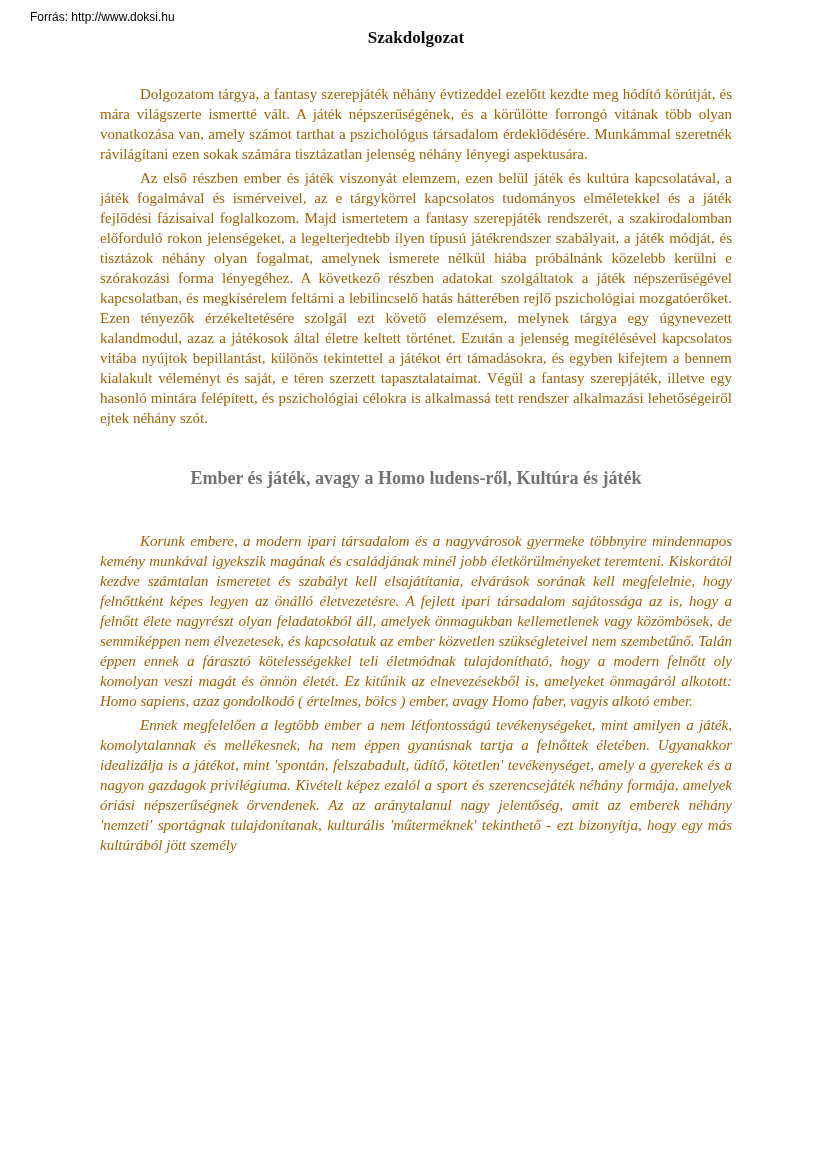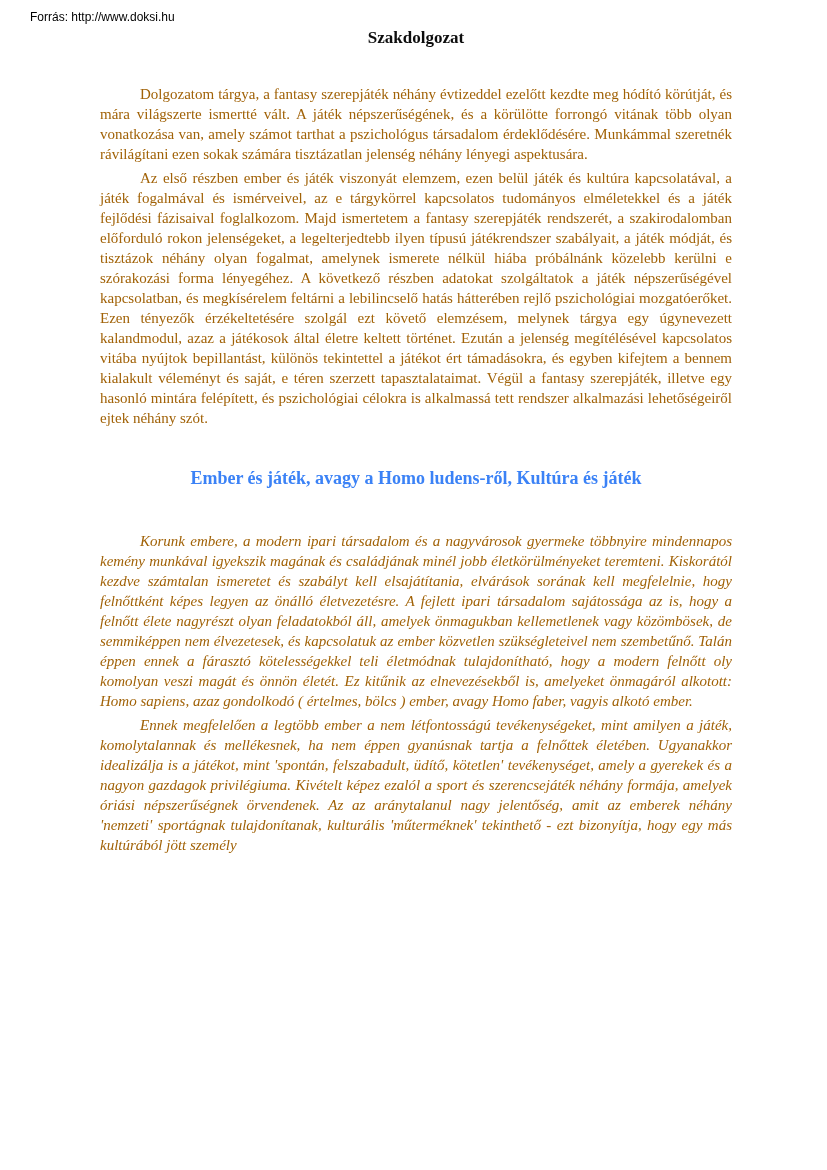--- a/index.html
+++ b/index.html
@@ -64,21 +64,21 @@
   }
   .intro {
     margin-top: 36px;
   }
   .section-heading {
     margin: 24px 0 0 0;
     padding-top: 16px;
     text-align: center;
     font-size: 18px;
     font-weight: bold;
-    color: #3b82f6;
+    color: #737373;
   }
   .section-body {
     margin-top: 42px;
     font-style: italic;
   }
 </style>
 </head>
 <body>
 
 <div class="page">

